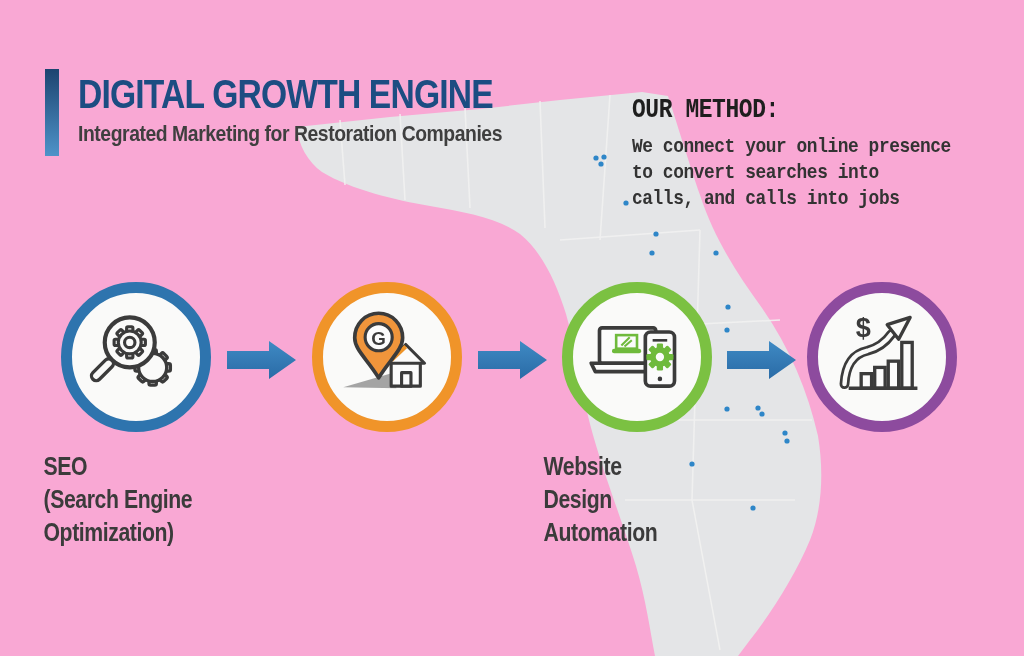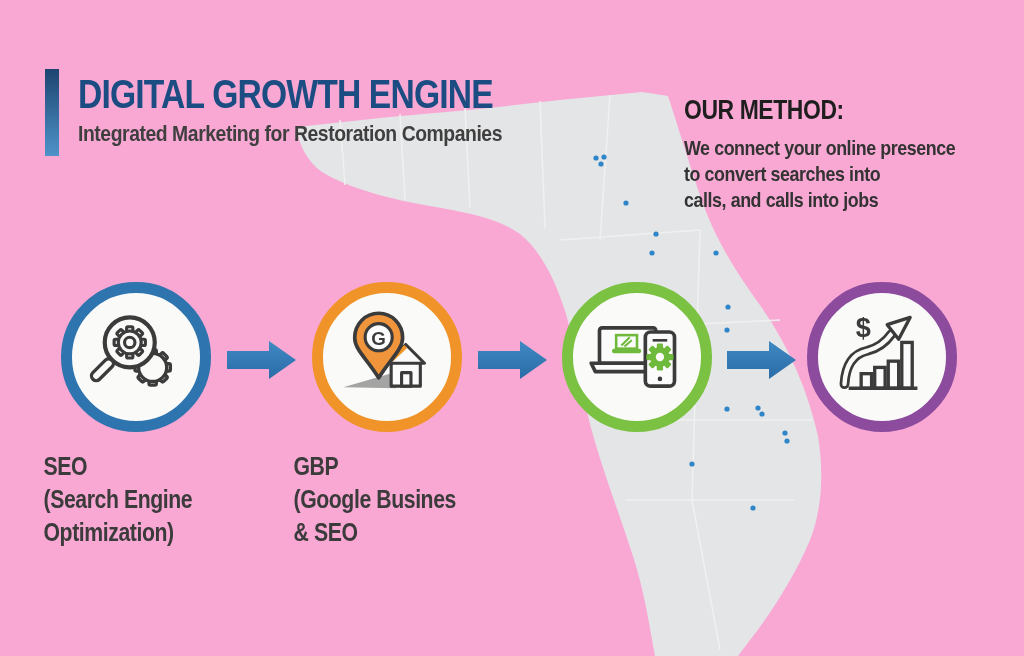--- a/index.html
+++ b/index.html
@@ -13,21 +13,21 @@
   #accent-bar{position:absolute;left:45px;top:69px;width:14px;height:87px;
     background:linear-gradient(180deg,#1d4470 0%,#4e93c9 100%);z-index:2;}
   #main-title{position:absolute;left:78px;top:71px;font-size:41px;font-weight:bold;
     color:#1c4d82;white-space:nowrap;letter-spacing:-1px;
     transform:scaleX(.82);transform-origin:left top;z-index:2;}
   #sub-title{position:absolute;left:78px;top:121px;font-size:22px;font-weight:bold;
     color:#3f3f3f;white-space:nowrap;letter-spacing:-.5px;
     transform:scaleX(.88);transform-origin:left top;z-index:2;}
 
   
-  #method{position:absolute;left:684px;top:95px;z-index:2;}
+  #method{position:absolute;left:632px;top:95px;z-index:2;font-family:Liberation Mono, monospace;}
   #method .m-head{font-size:27px;font-weight:bold;color:#1e1e1e;white-space:nowrap;
     letter-spacing:-.5px;transform:scaleX(.85);transform-origin:left top;margin-bottom:9px;}
   #method .m-line{font-size:21px;font-weight:bold;color:#333;white-space:nowrap;
     line-height:26px;letter-spacing:-.5px;transform:scaleX(.85);transform-origin:left top;}
 
   
   .step-circle{position:absolute;top:282px;width:128px;height:128px;border-radius:50%;
     border:11px solid #000;background:#fafaf9;z-index:2;
     display:flex;align-items:center;justify-content:center;}
   .ring-blue{border-color:#2e74ae;}
@@ -273,19 +273,19 @@
       <polygon points="53,17 75,10 64,31" fill="#fafaf9" stroke="#3b3b3b" stroke-width="3.2" stroke-linejoin="round"></polygon>
       <text x="30" y="29" text-anchor="middle" font-size="26" font-weight="bold" font-family="Liberation Sans, sans-serif" fill="#3b3b3b">$</text>
     </svg>
   </div>
 
   <div class="step-label" style="left:27px">
     <div class="l-line">SEO</div>
     <div class="l-line">(Search Engine</div>
     <div class="l-line">Optimization)</div>
   </div>
-  <div class="step-label" style="left:277px">
-    <div class="l-line">GBP</div>
-    <div class="l-line">(Google Busines</div>
-    <div class="l-line">&amp; SEO</div>
+  <div class="step-label" style="left:527px">
+    <div class="l-line">Website</div>
+    <div class="l-line">Design</div>
+    <div class="l-line">Automation</div>
   </div>
 
 </div>
 
 </body></html>

